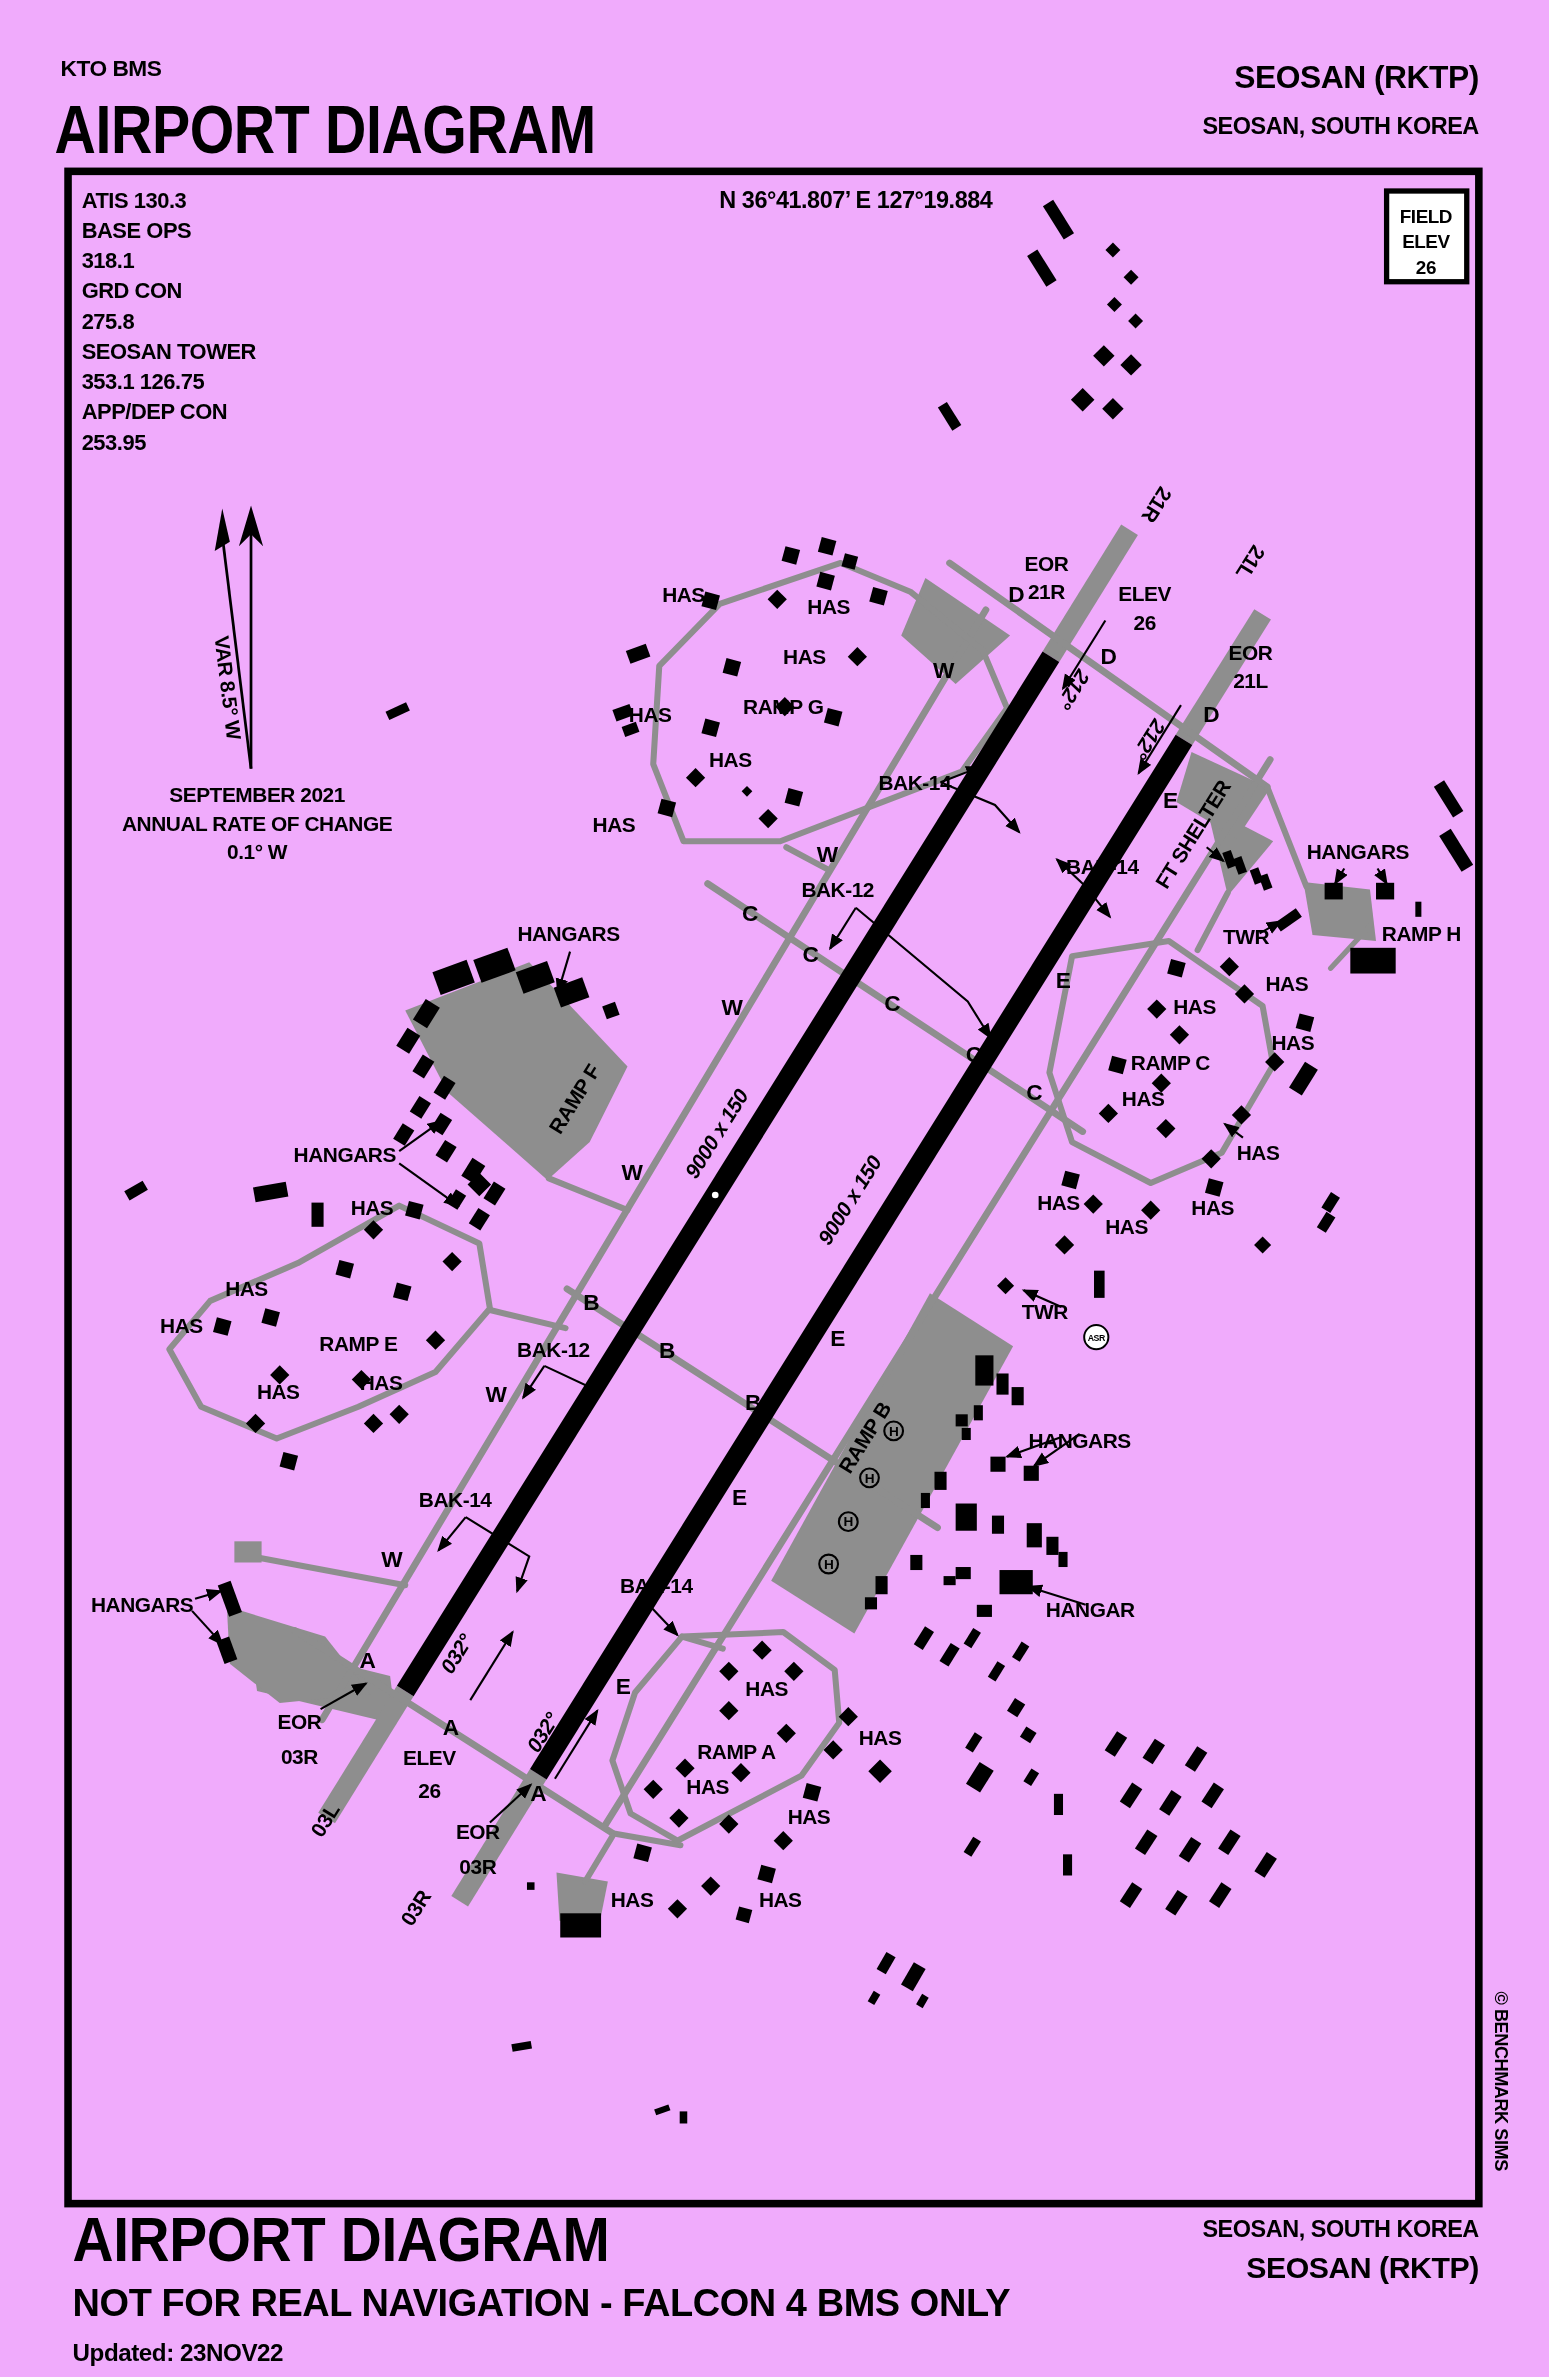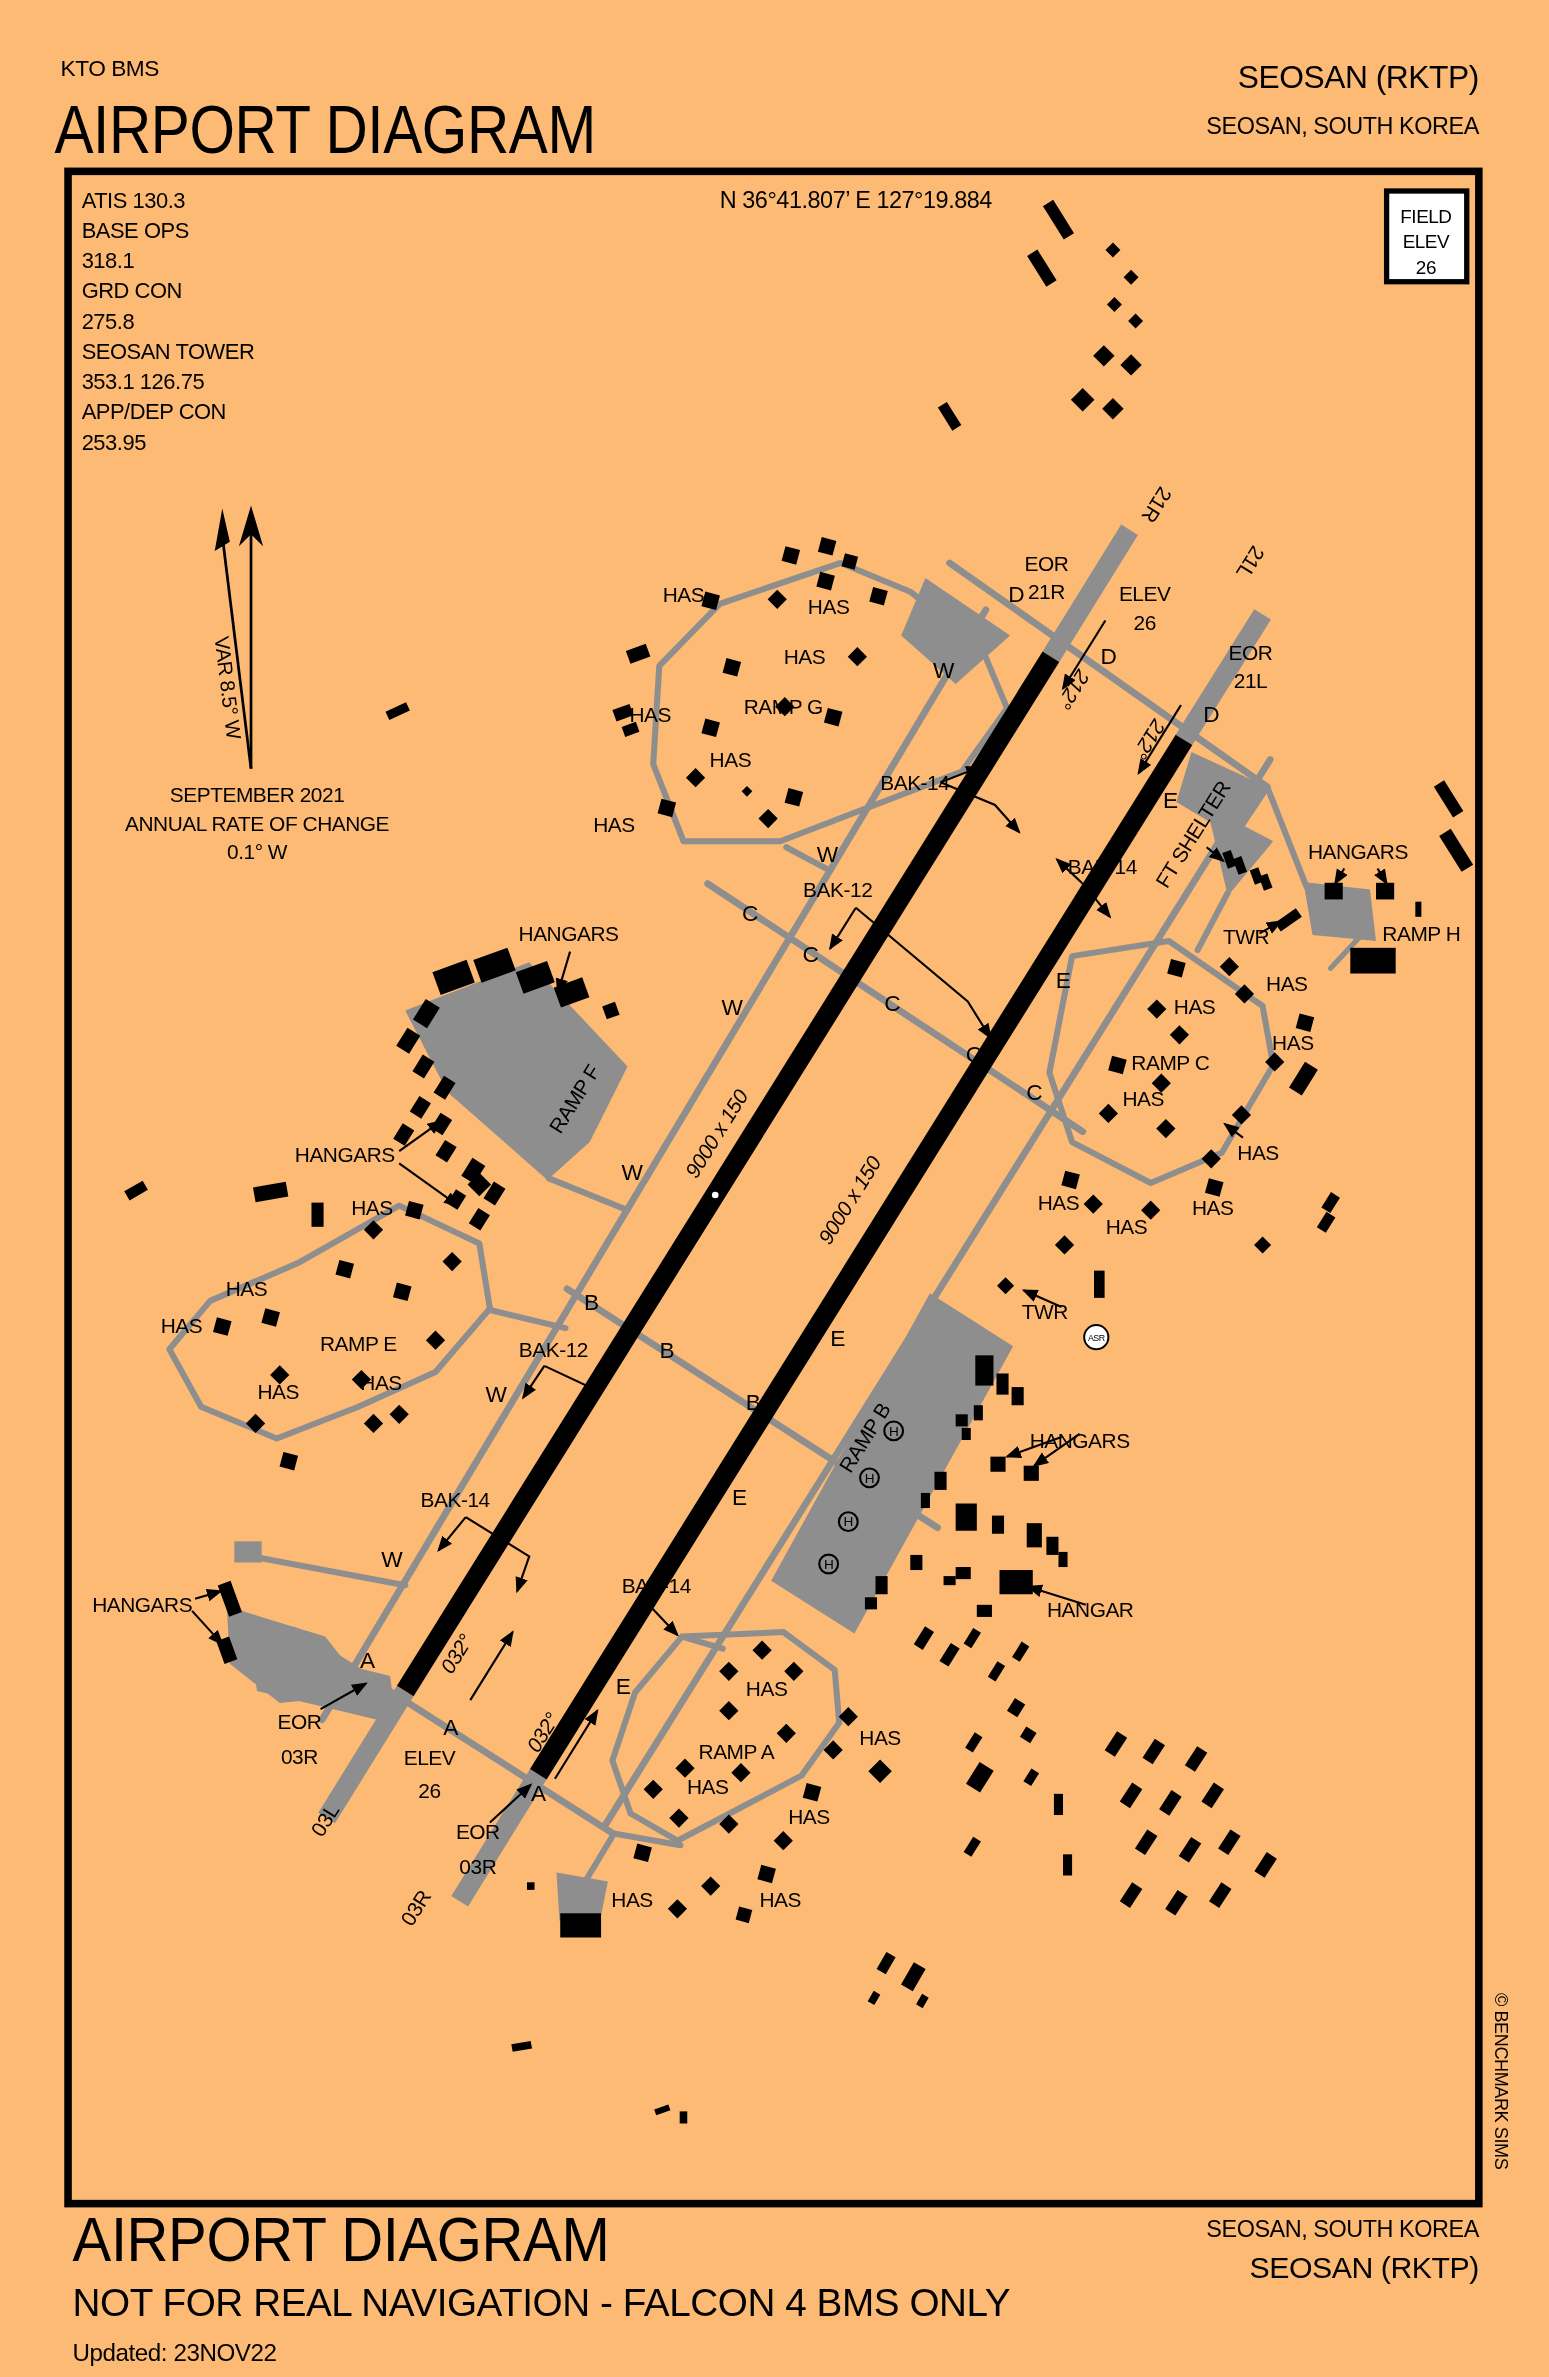--- a/index.html
+++ b/index.html
@@ -1,16 +1,16 @@
 <!DOCTYPE html>
 <html style="font-size:8.5px"><head>
 <meta charset="utf-8">
 <style>
   html,body{margin:0;padding:0;background:#fff;}
-  .page{position:relative;width:1550px;height:2377px;background:#fdba74;overflow:hidden;}
+  .page{position:relative;width:1550px;height:2377px;background:#f0abfc;overflow:hidden;font-weight:bold;}
   .wrap{width:546px;height:838px;transform:scale(2.8359);transform-origin:0 0;}
   svg{display:block;}
   svg text{font-family:"Liberation Sans","DejaVu Sans",sans-serif;fill:#000;letter-spacing:-0.3px;}
 </style>
 </head>
 <body>
 
 <div class="page">
   <div class="wrap">
     <svg id="chart" viewBox="0 0 1024 1571" width="546" height="838">

